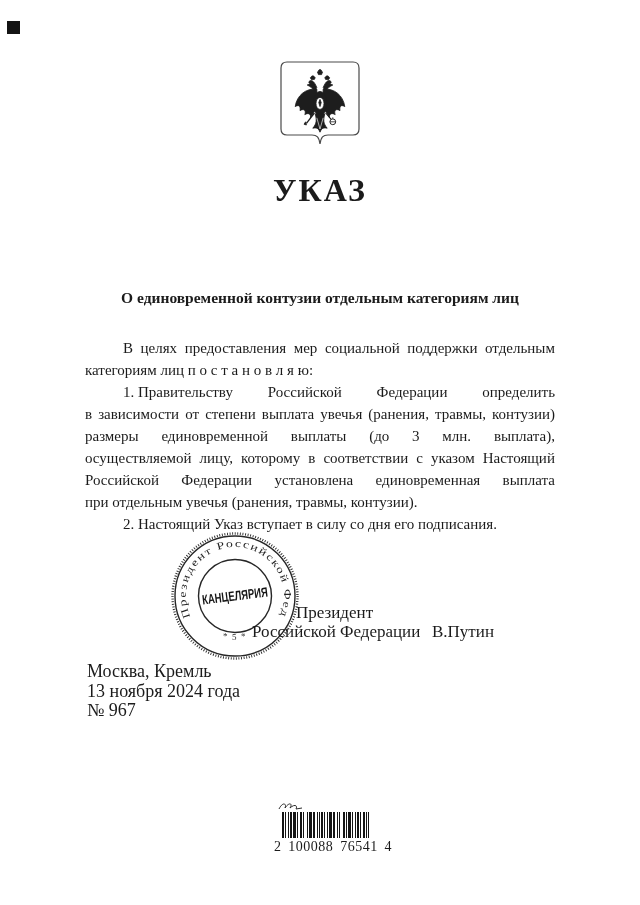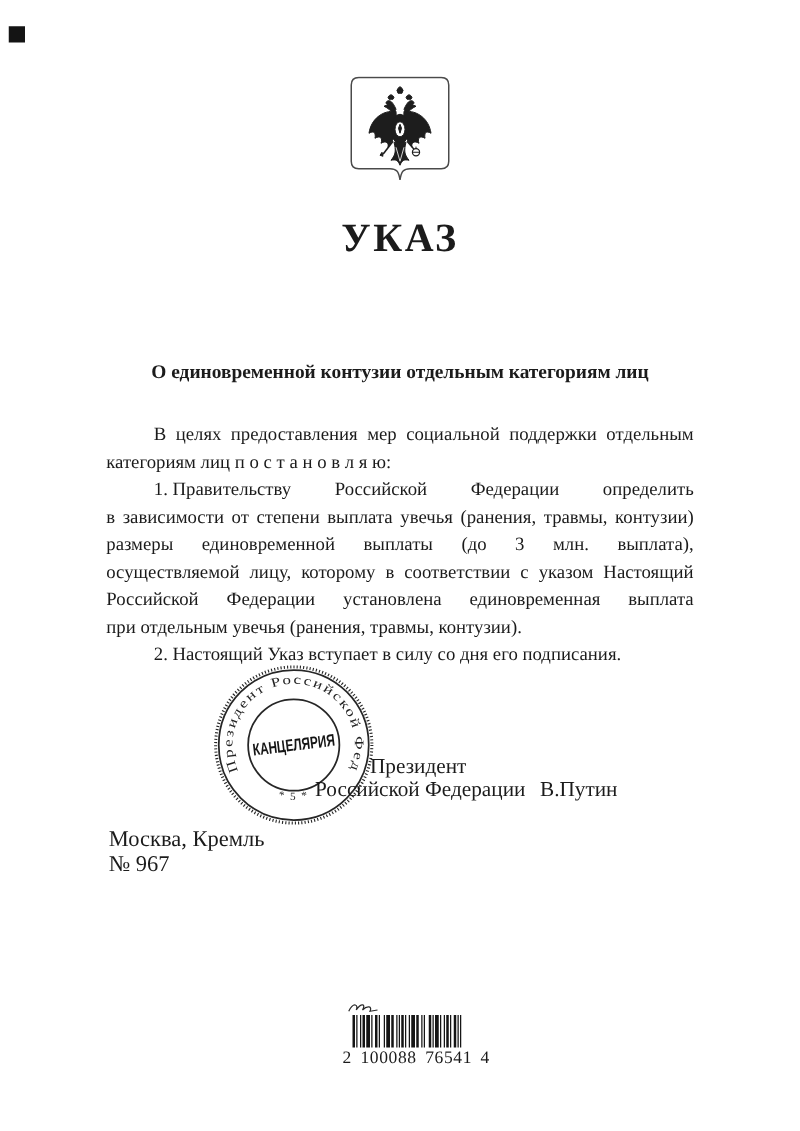--- a/index.html
+++ b/index.html
@@ -160,20 +160,21 @@
       <textPath href="#ringArc" startOffset="0" textLength="246" lengthAdjust="spacingAndGlyphs">Президент Российской Федерации</textPath>
     </text>
     <text font-size="9" letter-spacing="1.5" font-family="Liberation Serif, serif" text-anchor="middle" opacity="0.95">
       <textPath href="#botArc" startOffset="50%">* 5 *</textPath>
     </text>
     <text x="68" y="72.5" text-anchor="middle" transform="rotate(-7 68 68)" font-family="Liberation Sans, sans-serif" font-weight="bold" font-size="13.5" textLength="66" lengthAdjust="spacingAndGlyphs">КАНЦЕЛЯРИЯ</text>
   </svg>
 
   <div id="issue" class="abs">
     <div>Москва, Кремль</div>
+    <div>13 ноября 2024 года</div>
     <div>№ 967</div>
   </div>
 
   <svg id="squiggle" class="abs" viewBox="0 0 30 15" aria-hidden="true">
     <path d="M3,11 C7,3 11,6 9,10 C13,4 17,5 14,10 C18,6 22,7 20,11 L26,10" fill="none" stroke="#2a2a2a" stroke-width="1"></path>
   </svg>
 
   <div id="barcode-bars" class="abs">
       <i style="width: 2px; margin-right: 1px;"></i>
       <i style="width: 1px; margin-right: 2px;"></i>

